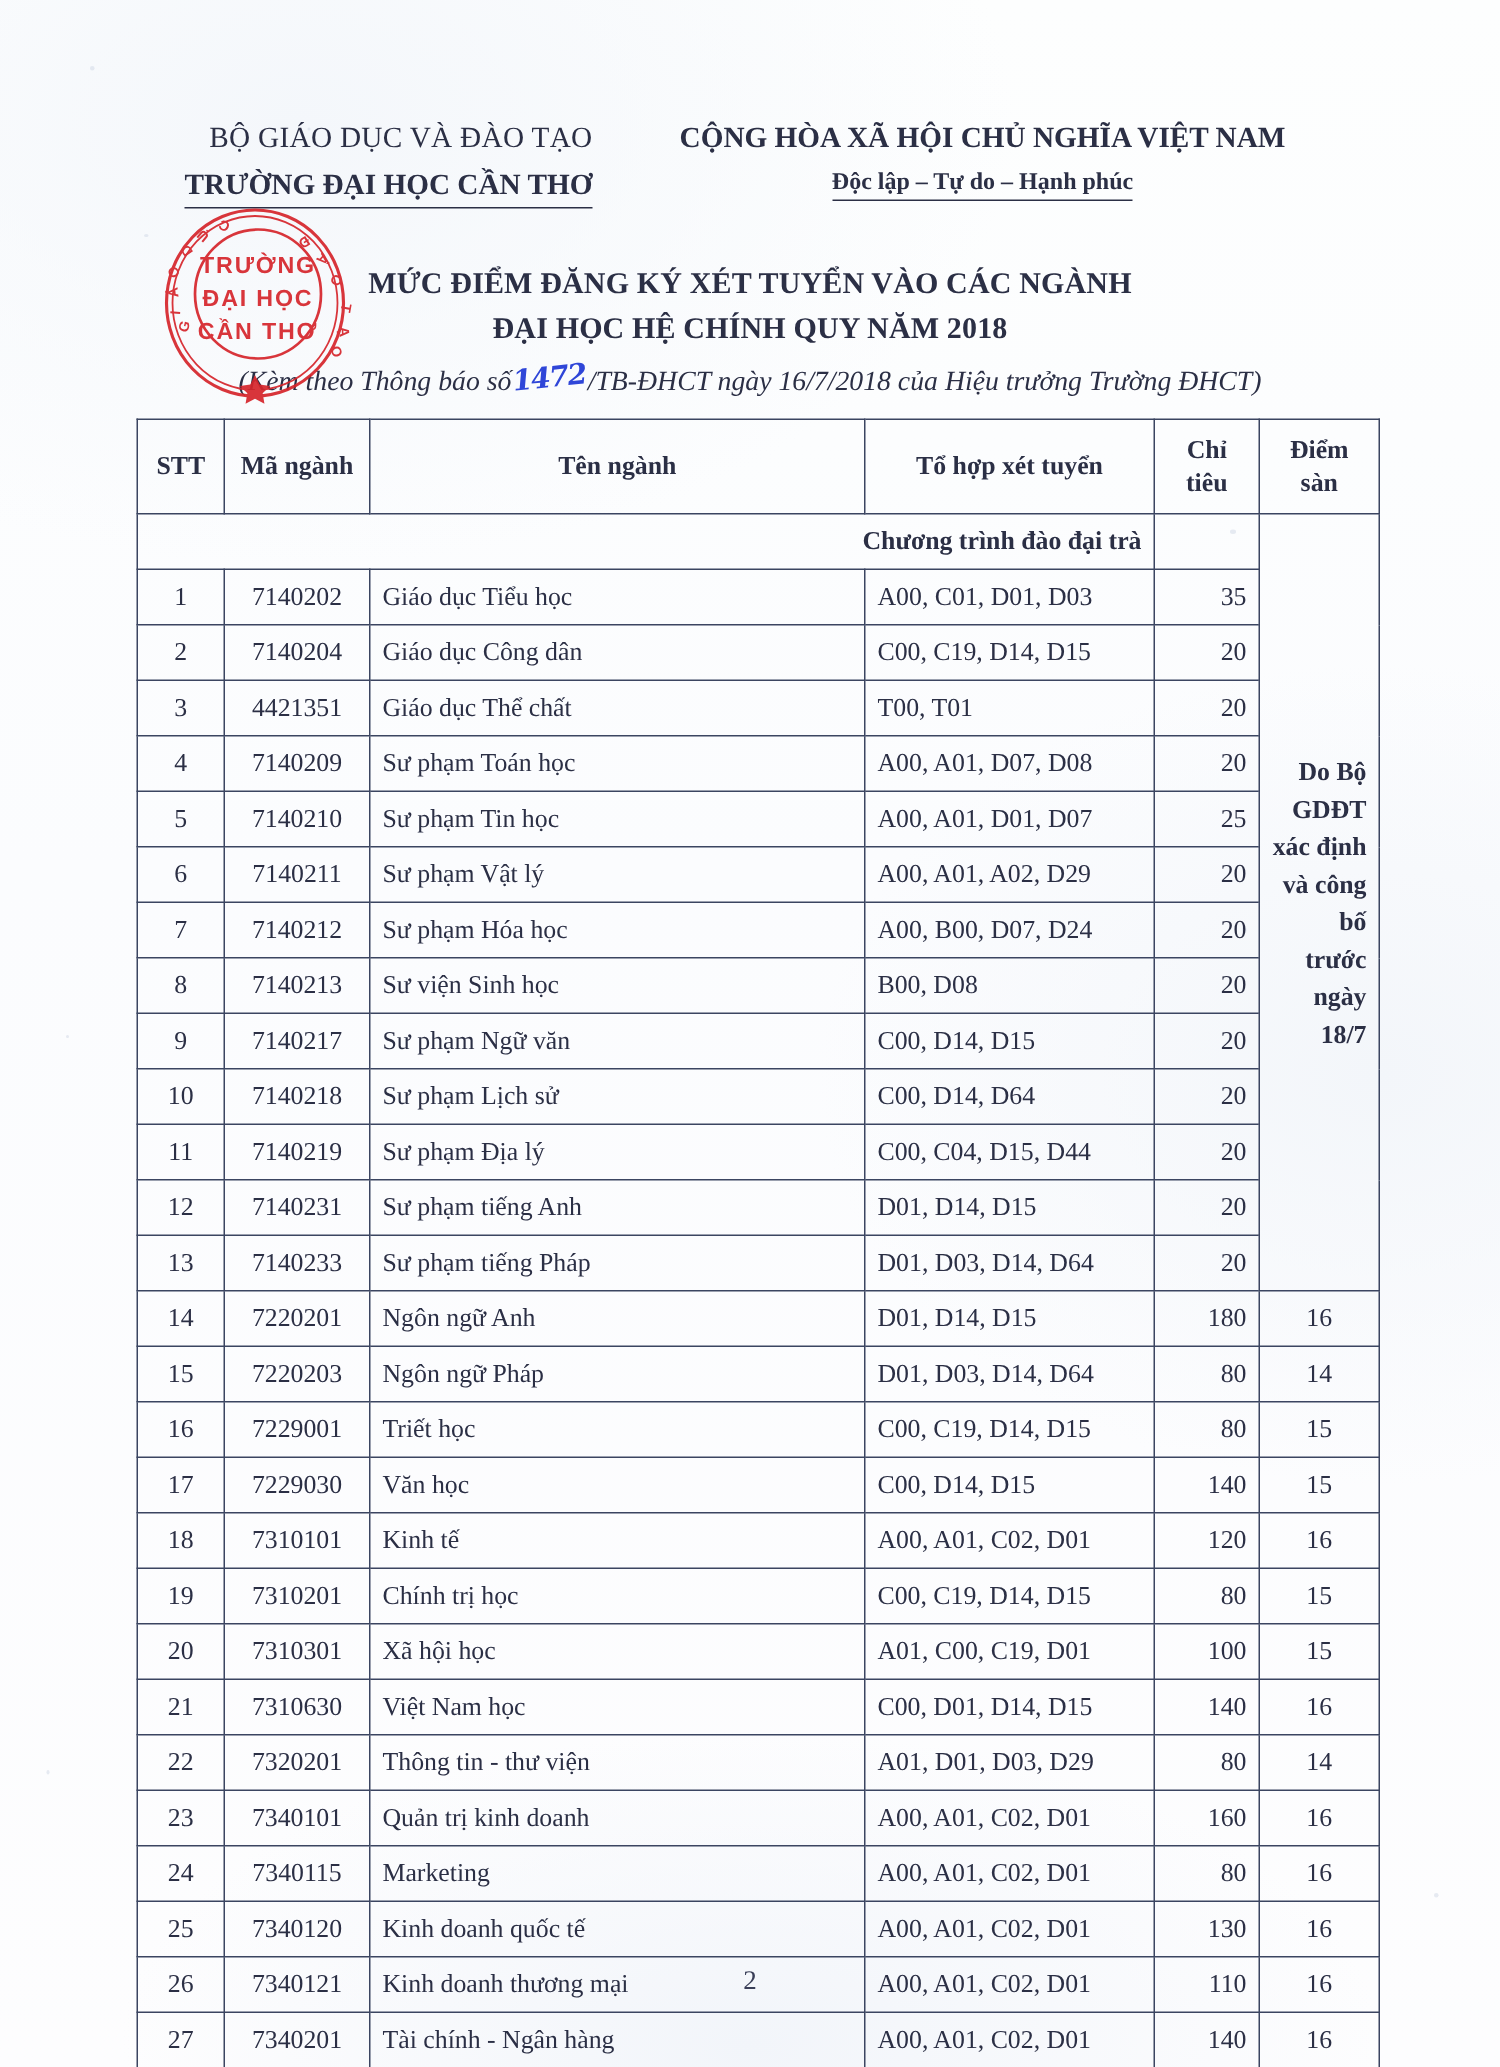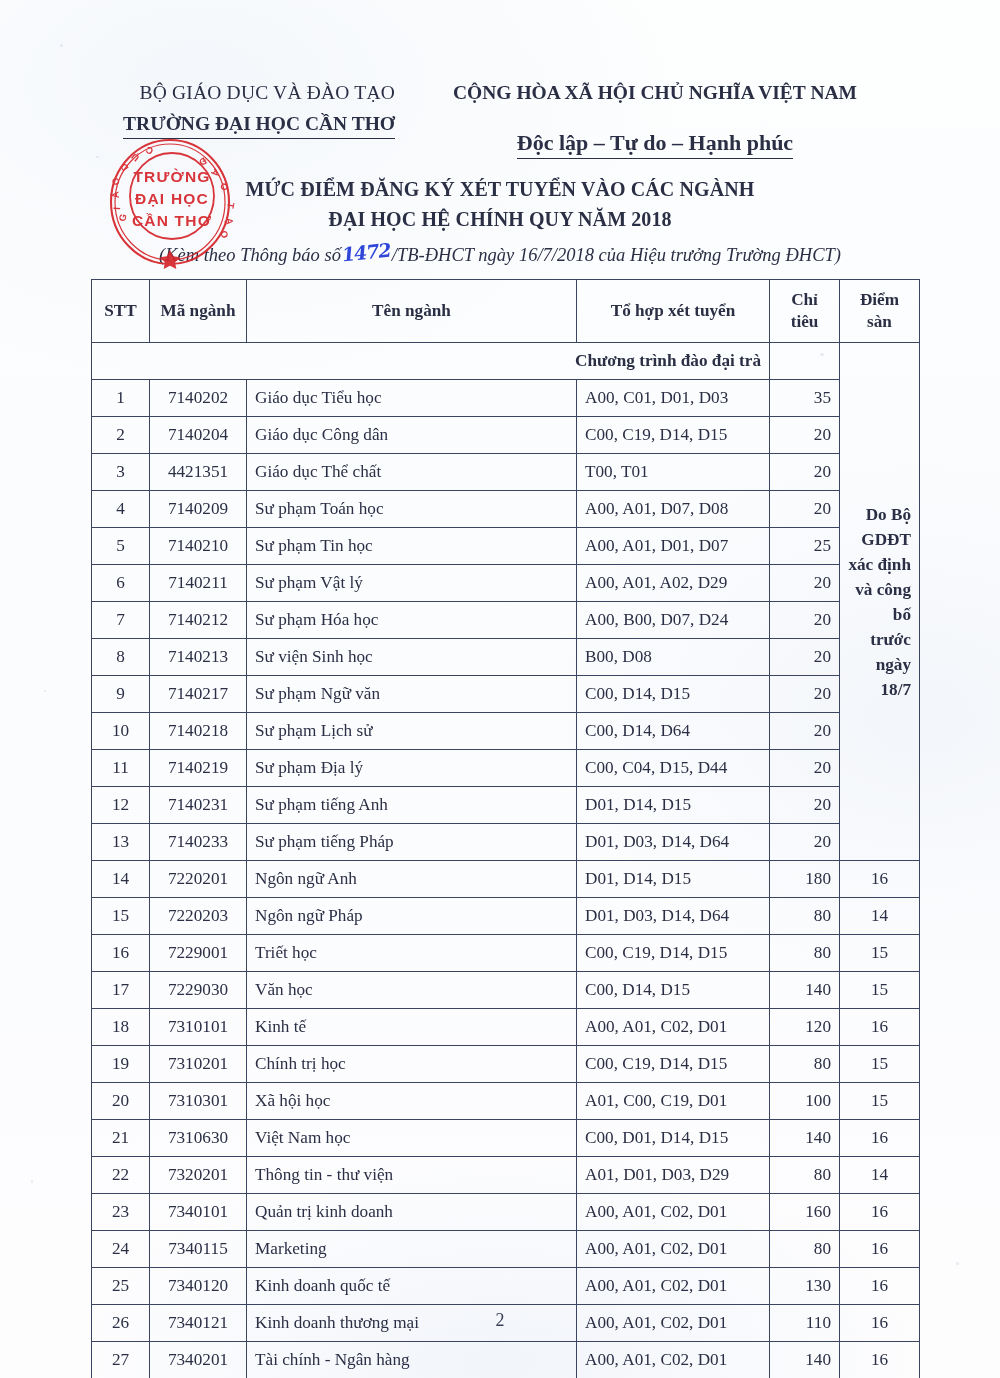--- a/index.html
+++ b/index.html
@@ -33,21 +33,21 @@
   .l1{
     font-size:19.5px;letter-spacing:.2px;white-space:nowrap;
   }
   .l2{
     font-size:19.5px;font-weight:bold;white-space:nowrap;margin-top:9px;
     display:inline-block;
     border-bottom:1.6px solid #2b2f45;padding-bottom:3px;
   }
   .r1{font-size:19.5px;font-weight:bold;white-space:nowrap;}
   .r2{
-    font-size:22px;font-weight:bold;white-space:nowrap;margin-top:26px;
+    font-size:16px;font-weight:bold;white-space:nowrap;margin-top:9px;
     display:inline-block;border-bottom:1.6px solid #2b2f45;padding-bottom:2px;
   }
 
   
   .title-block{
     position:absolute;top:174px;left:0;width:1000px;text-align:center;
   }
   .t1,.t2{
     font-size:20px;font-weight:bold;white-space:nowrap;line-height:30px;
     letter-spacing:.1px;

